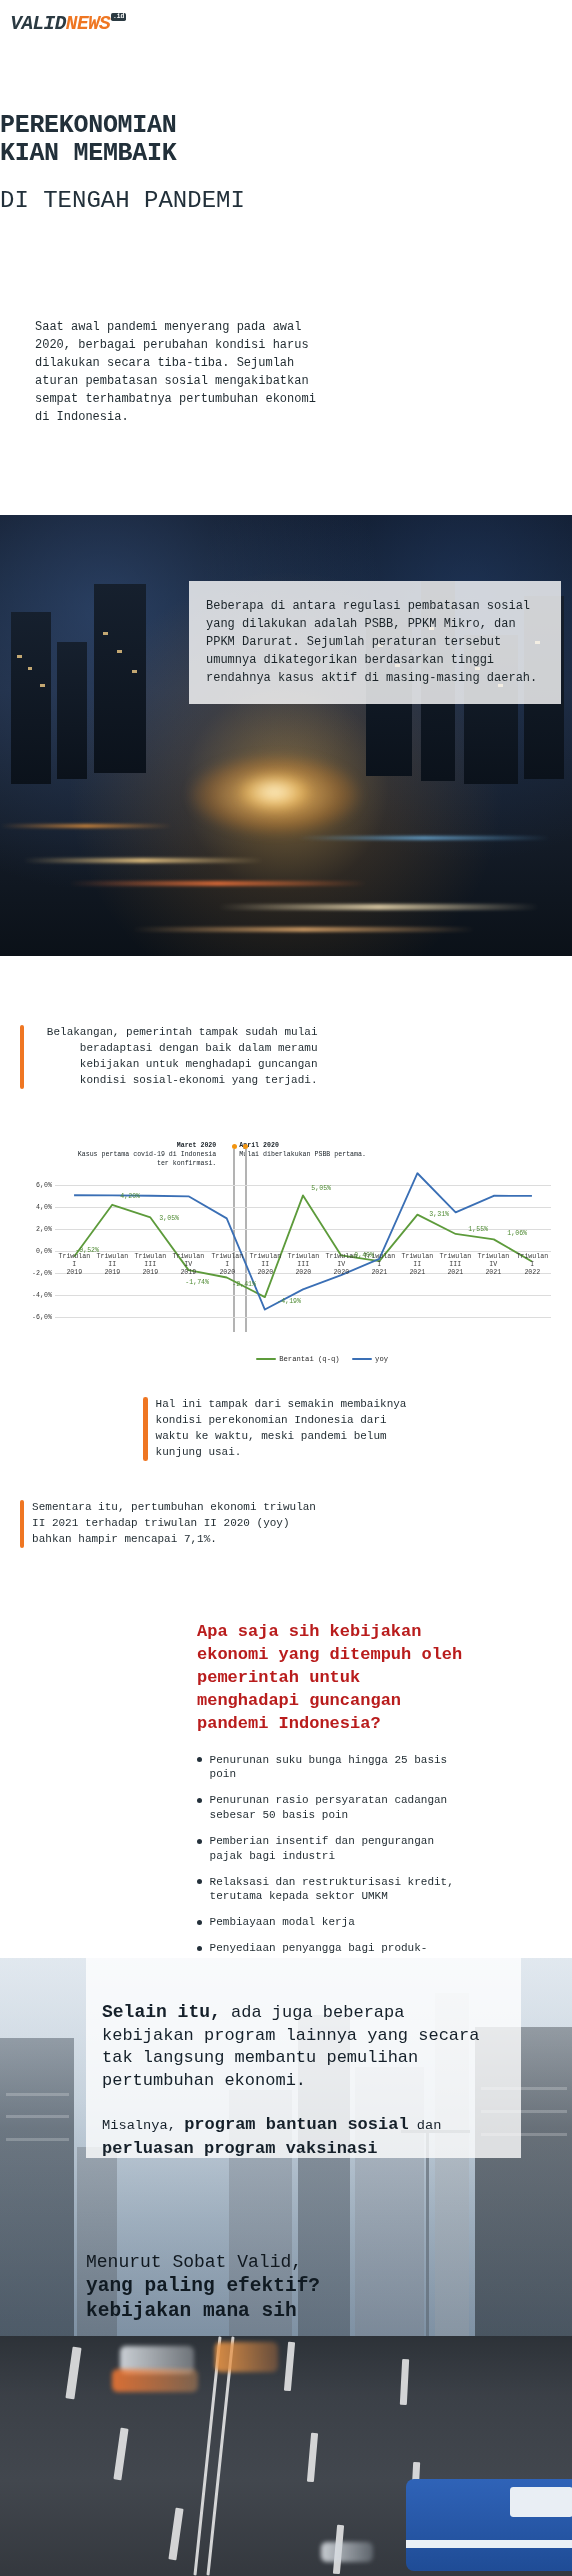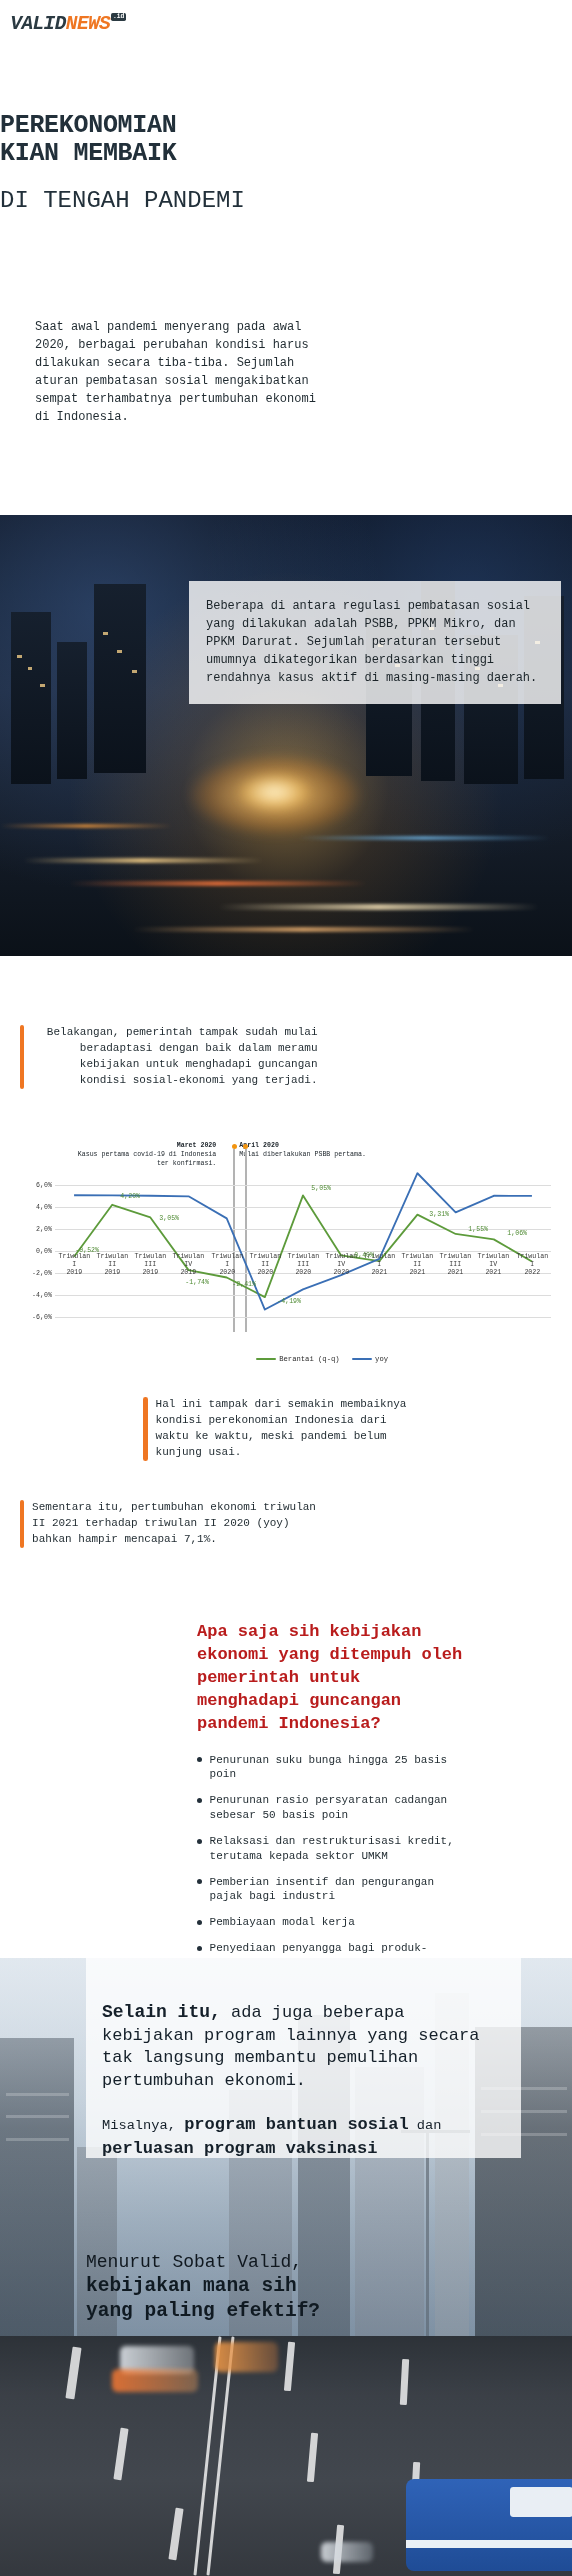--- a/index.html
+++ b/index.html
@@ -278,25 +278,25 @@
         <div class="bitem">
           <div class="bdot"></div>
           <div class="btext">Penurunan suku bunga hingga 25 basis poin</div>
         </div>
         <div class="bitem">
           <div class="bdot"></div>
           <div class="btext">Penurunan rasio persyaratan cadangan sebesar 50 basis poin</div>
         </div>
         <div class="bitem">
           <div class="bdot"></div>
+          <div class="btext">Pemberian insentif dan pengurangan pajak bagi industri</div>
+        </div>
+        <div class="bitem">
+          <div class="bdot"></div>
           <div class="btext">Relaksasi dan restrukturisasi kredit, terutama kepada sektor UMKM</div>
-        </div>
-        <div class="bitem">
-          <div class="bdot"></div>
-          <div class="btext">Pemberian insentif dan pengurangan pajak bagi industri</div>
         </div>
         <div class="bitem">
           <div class="bdot"></div>
           <div class="btext">Pembiayaan modal kerja</div>
         </div>
         <div class="bitem">
           <div class="bdot"></div>
           <div class="btext">Penyediaan penyangga bagi produk-produk UMKM</div>
         </div>
       </div>
@@ -327,22 +327,22 @@
       <span class="big">Selain itu,</span><span> ada juga beberapa kebijakan program lainnya yang secara tak langsung membantu pemulihan pertumbuhan ekonomi.</span>
     </div>
     <div class="mis">
       <span>Misalnya,</span>
       <b>program bantuan sosial</b><span> dan </span><b>perluasan program vaksinasi</b>
     </div>
   </div>
 
   <div class="menurut">
     <div class="m1">Menurut Sobat Valid,</div>
+    <div class="m2">yang paling efektif?</div>
     <div class="m2">kebijakan mana sih</div>
-    <div class="m2">yang paling efektif?</div>
   </div>
 
   <div class="band3">
     <div class="road-line" style="left:69px; top:11.4px;  width:9.2px; height:52px; transform:rotate(8deg);"></div>
     <div class="road-line" style="left:117px; top:92px; width:8px; height:52px; transform:rotate(8deg);"></div>
     <div class="road-line" style="left:172px; top:172px; width:8px; height:52px; transform:rotate(8deg);"></div>
     <div class="road-line" style="left:206px; top:0px;   width:3.4px; height:240px; transform:rotate(6deg);"></div>
     <div class="road-line" style="left:219px; top:0px;   width:3.4px; height:240px; transform:rotate(6deg);"></div>
     <div class="road-line" style="left:286px; top:5.7px;  width:7.4px; height:49px; transform:rotate(5deg);"></div>
     <div class="road-line" style="left:309px; top:97px; width:7.4px; height:49px; transform:rotate(5deg);"></div>

